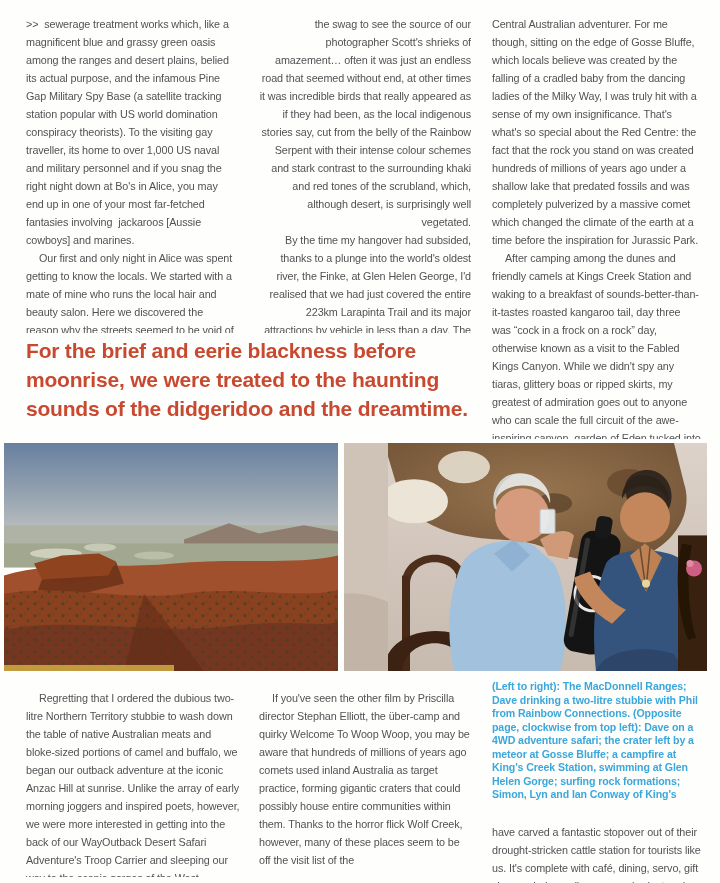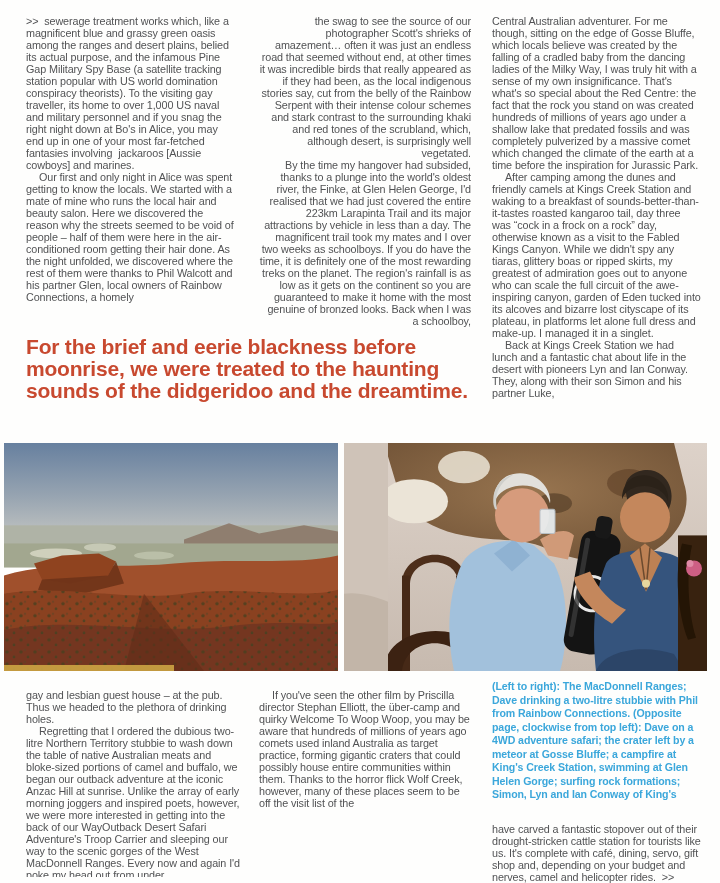--- a/index.html
+++ b/index.html
@@ -14,33 +14,33 @@
     width:720px;height:883px;
     background:var(--page-bg);
     margin:0 auto;
     overflow:hidden;
     font-family:"Liberation Sans","DejaVu Sans",sans-serif;
     color:var(--body-color);
   }
   .col{
     position:absolute;
     font-size:10.8px;
-    line-height:12px;
+    line-height:18px;
     letter-spacing:-0.1px;
     text-align:left;
     overflow:hidden;
   }
   .col p{margin:0;}
   .col p.indent{text-indent:13px;}
   .ital{}
   .pullquote{
     position:absolute;
     left:26px;top:336px;width:458px;height:96px;
     color:var(--quote-color);
-    font-size:21px;line-height:22px;
+    font-size:21px;line-height:29px;
     font-weight:bold;letter-spacing:-0.2px;
     overflow:hidden;
   }
   .photo{position:absolute;top:443px;height:228px;overflow:hidden;}
   .photo svg{display:block;width:100%;height:100%;}
   .photo-left{left:4px;width:334px;}
   .photo-right{left:344px;width:363px;}
   .caption{
     position:absolute;
     left:492px;top:680px;width:214px;height:124px;
@@ -160,21 +160,20 @@
       <circle cx="350" cy="125" r="8" fill="#CE5F84"></circle>
       <circle cx="346" cy="120" r="3.5" fill="#E08AA6"></circle>
       <rect x="0" y="0" width="44" height="227" fill="#CFC3B8"></rect>
       <path d="M0,227 L0,150 C14,148 30,152 44,158 L44,227 Z" fill="#C2B5A8"></path>
     </svg>
   </div>
 
   <div class="caption">(Left to right): The MacDonnell Ranges; Dave drinking a two-litre stubbie with Phil from Rainbow Connections. (Opposite page, clockwise from top left): Dave on a 4WD adventure safari; the crater left by a meteor at Gosse Bluffe; a campfire at King's Creek Station, swimming at Glen Helen Gorge; surfing rock formations; Simon, Lyn and Ian Conway of King's Creek Station; feeding the camels at King's Creek Station.</div>
 
   <div id="col1-bottom" class="col">
-      <p class="para"><span>gay and lesbian guest house – at the pub. Thus we headed to the plethora of drinking holes.</span></p>
       <p class="para indent"><span>Regretting that I ordered the dubious two-litre Northern Territory stubbie to wash down the table of native Australian meats and bloke-sized portions of camel and buffalo, we began our outback adventure at the iconic Anzac Hill at sunrise. Unlike the array of early morning joggers and inspired poets, however, we were more interested in getting into the back of our WayOutback Desert Safari Adventure's Troop Carrier and sleeping our way to the scenic gorges of the West MacDonnell Ranges. Every now and again I'd poke my head out from under</span></p>
     </div>
   <div id="col2-bottom" class="col">
       <p class="para indent"><span>If you've seen the other film by </span><span class="ital">Priscilla</span><span> director Stephan Elliott, the über-camp and quirky </span><span class="ital">Welcome To Woop Woop</span><span>, you may be aware that hundreds of millions of years ago comets used inland Australia as target practice, forming gigantic craters that could possibly house entire communities within them. Thanks to the horror flick </span><span class="ital">Wolf Creek</span><span>, however, many of these places seem to be off the visit list of the</span></p>
     </div>
   <div id="col3-bottom" class="col">
       <p class="para"><span>have carved a fantastic stopover out of their drought-stricken cattle station for tourists like us. It's complete with café, dining, servo, gift shop and, depending on your budget and nerves, camel and helicopter rides. &nbsp;&gt;&gt;</span></p>
     </div>
 
 </div>

